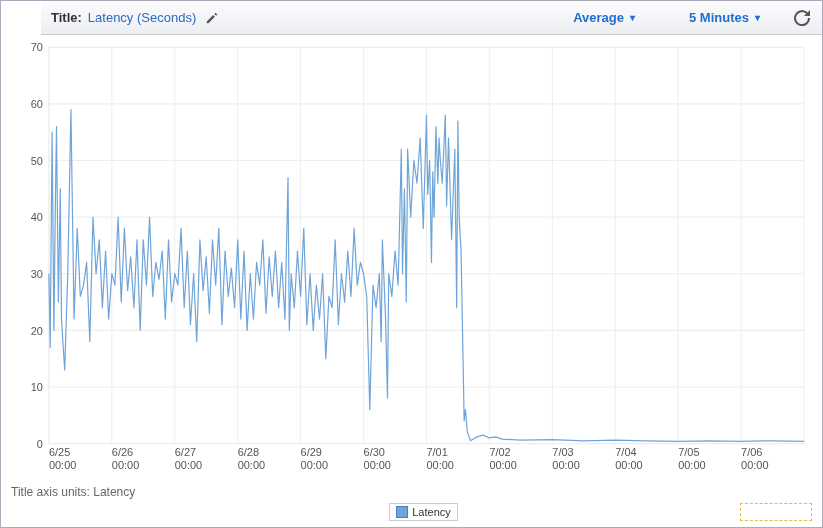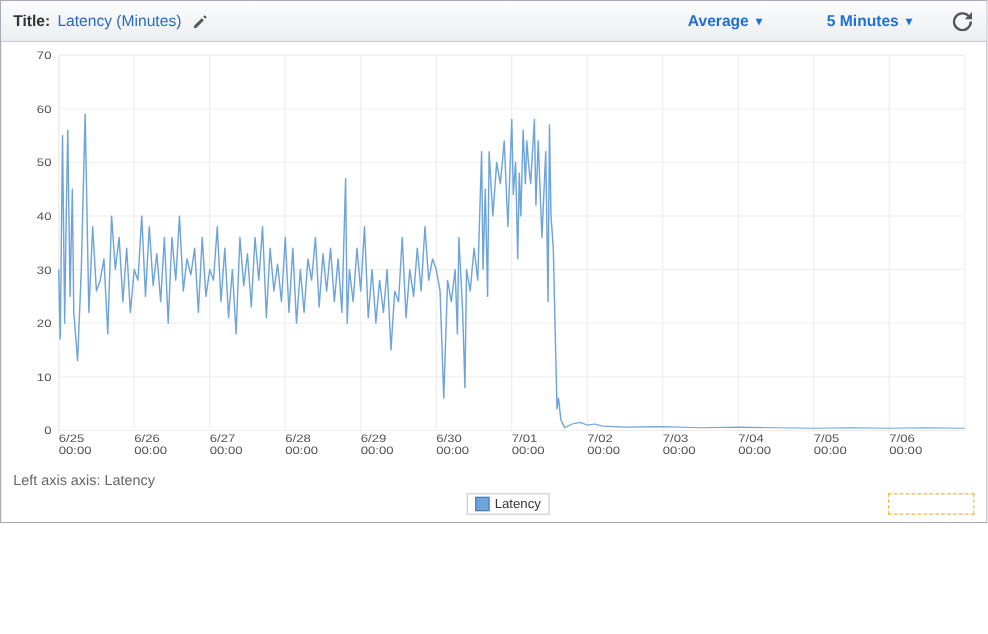--- a/index.html
+++ b/index.html
@@ -1,17 +1,17 @@
 <!DOCTYPE html>
 <html><head>
 <meta charset="utf-8">
 <style>
   * { box-sizing: border-box; }
   html, body { margin:0; padding:0; font-family: Arial, Helvetica, sans-serif; font-size:13px; color:#333; background:#fff; }
-  .frame { width:823px; height:436px; border:1px solid #aab; background:#fff; position:relative; }
+  .frame { width:823px; height:528px; border:1px solid #aab; background:#fff; position:relative;padding-left:40px; }
   .header {
     height:34px;
     background: linear-gradient(#fcfcfd,#eceef1);
     border-bottom:1px solid #c9ccd1;
     display:flex; align-items:center;
     padding:0 10px;
     gap:6px;
   }
   .title-label { font-weight:bold; color:#333; }
   .title-value { color:#2a6bbf; }
@@ -33,21 +33,21 @@
   .dashed-box { position:absolute; right:0; bottom:0; width:72px; height:18px; border:1px dashed #e9b94a; }
   .tick-label { font-size:11px; fill:#555; }
 </style>
 </head>
 <body>
 
 <div class="frame">
 
   <div class="header">
     <span class="title-label">Title:</span>
-    <span class="title-value">Latency (Minutes)</span>
+    <span class="title-value">Latency (Seconds)</span>
     <span class="icon-btn">
       <svg width="14" height="14" viewBox="0 0 16 16">
           <path fill="#555" d="M12.1 1.9l2 2-1.4 1.4-2-2 1.4-1.4zM2 12l7.3-7.3 2 2L4 14H2v-2z"></path>
         </svg>
     </span>
     <span class="spacer"></span>
     <span class="dropdown">
       <span>Average</span>
       <span class="chev">▾</span>
     </span>
@@ -118,21 +118,21 @@
         <line x1="731.9166666666666" x2="731.9166666666666" y1="6" y2="386" stroke="#eee"></line>
         <text x="731.9166666666666" y="398" text-anchor="start" class="tick-label">7/06</text>
         <text x="731.9166666666666" y="410" text-anchor="start" class="tick-label">00:00</text>
         <rect x="38" y="6" width="757" height="380" fill="none" stroke="#eee"></rect>
         <path d="M38.0 223.1 L39.3 293.7 L41.2 87.4 L43.0 277.4 L44.3 168.9 L45.6 82.0 L47.5 250.3 L49.4 141.7 L50.6 266.6 L53.8 315.4 L56.9 223.1 L60.1 65.7 L63.2 266.6 L66.4 179.7 L69.5 244.9 L72.7 234.0 L75.8 212.3 L79.0 288.3 L82.2 168.9 L85.3 223.1 L88.5 190.6 L91.6 255.7 L94.8 201.4 L97.9 266.6 L101.1 223.1 L104.2 234.0 L107.4 168.9 L110.5 250.3 L113.7 179.7 L116.9 239.4 L120.0 206.9 L123.2 255.7 L126.3 190.6 L129.5 277.4 L132.6 190.6 L135.8 234.0 L138.9 168.9 L142.1 244.9 L145.2 212.3 L148.4 228.6 L151.6 201.4 L154.7 266.6 L157.9 190.6 L161.0 250.3 L164.2 223.1 L167.3 234.0 L170.5 179.7 L173.6 255.7 L176.8 201.4 L179.9 272.0 L183.1 223.1 L186.2 288.3 L189.4 190.6 L192.6 239.4 L195.7 206.9 L198.9 261.1 L202.0 190.6 L205.2 234.0 L208.3 179.7 L211.5 272.0 L214.6 201.4 L217.8 244.9 L220.9 217.7 L224.1 255.7 L227.3 190.6 L230.4 266.6 L233.6 201.4 L236.7 277.4 L239.9 223.1 L243.0 266.6 L246.2 212.3 L249.3 234.0 L252.5 190.6 L255.6 261.1 L258.8 206.9 L261.9 244.9 L265.1 201.4 L268.3 255.7 L271.4 212.3 L274.6 266.6 L277.7 130.9 L279.0 277.4 L280.9 223.1 L284.0 255.7 L287.2 201.4 L290.3 244.9 L293.5 179.7 L296.6 272.0 L299.8 223.1 L303.0 277.4 L306.1 234.0 L309.3 266.6 L312.4 223.1 L315.6 304.6 L318.7 244.9 L321.9 255.7 L325.0 190.6 L328.2 272.0 L331.3 223.1 L334.5 250.3 L337.6 201.4 L340.8 244.9 L344.0 179.7 L347.1 234.0 L350.3 212.3 L353.4 223.1 L356.6 244.9 L359.7 353.4 L362.9 234.0 L366.0 255.7 L369.2 223.1 L371.1 288.3 L372.3 190.6 L375.5 266.6 L377.4 342.6 L378.7 223.1 L381.8 244.9 L385.0 201.4 L388.1 234.0 L391.3 103.7 L392.5 223.1 L394.4 141.7 L396.3 250.3 L397.6 103.7 L400.7 168.9 L403.9 114.6 L407.0 136.3 L410.2 92.9 L413.3 179.7 L416.5 71.1 L417.8 147.1 L419.7 114.6 L421.5 212.3 L422.8 125.4 L424.1 168.9 L426.0 82.0 L427.9 136.3 L429.1 92.9 L430.4 114.6 L432.3 136.3 L435.4 71.1 L436.7 158.0 L438.6 92.9 L441.7 190.6 L444.9 103.7 L446.8 255.7 L448.0 76.6 L449.3 168.9 L451.2 201.4 L454.3 364.3 L455.6 353.4 L457.5 375.1 L460.7 383.3 L467.0 379.5 L473.3 377.9 L479.6 380.6 L485.9 379.5 L492.2 381.7 L511.1 382.7 L542.7 382.2 L574.2 383.3 L605.8 382.7 L637.3 383.3 L668.8 383.8 L700.4 383.3 L731.9 383.8 L763.5 383.3 L795.0 383.8 " fill="none" stroke="#6fa4d9" stroke-width="1.2" stroke-linejoin="round"></path>
       </svg>
   </div>
 
   <div class="footer">
     <div class="axis-units">
-      <span>Left axis axis:</span>&nbsp;<span>Latency</span>
+      <span>Title axis units:</span>&nbsp;<span>Latency</span>
     </div>
     <div class="legend-row">
       <div class="legend">
         <span class="leg-swatch"></span>
         <span>Latency</span>
       </div>
       <div class="dashed-box"></div>
     </div>
   </div>
 

